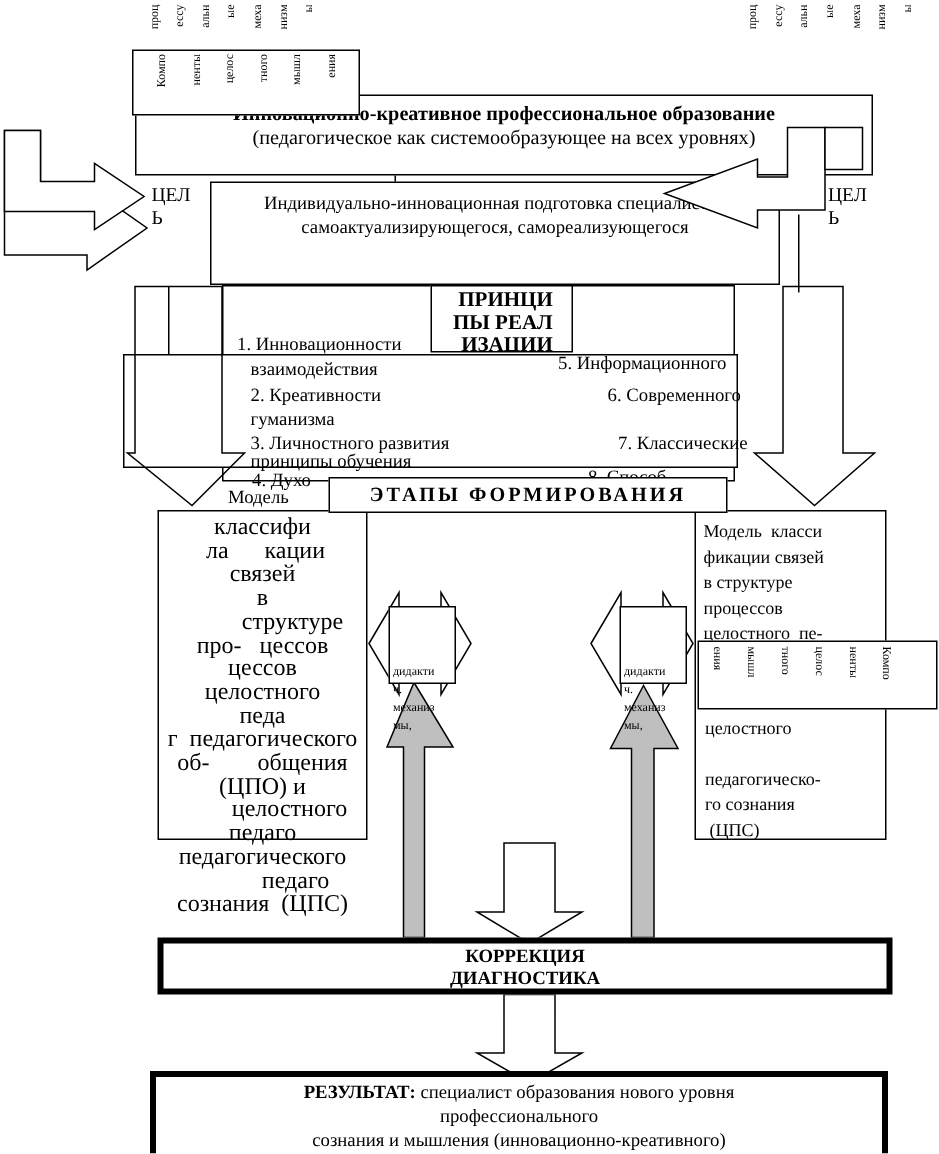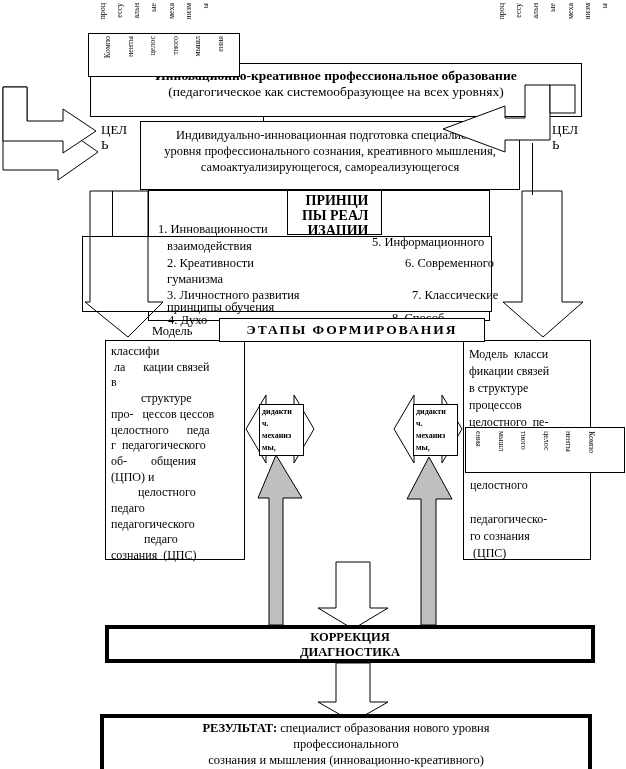--- a/index.html
+++ b/index.html
@@ -12,23 +12,23 @@
   .pre{white-space:pre-wrap;}
   .b{font-weight:bold;}
   .line{position:absolute;background:#000;}
   svg{position:absolute;left:0;top:0;overflow:visible;}
   .v{writing-mode:vertical-rl;font-size:8px;line-height:9px;letter-spacing:0;}
   .up{transform:rotate(180deg);}
   .rotrow{display:flex;align-items:flex-start;}
   .goal{word-break:break-all;font-size:13px;line-height:15px;}
   .princ-hdr-inner{display:block;width:68px;margin:0 auto;word-break:break-all;
                    font-weight:bold;font-size:14px;line-height:15px;text-align:right;}
-  .small-didact{font-size:8px;font-weight:bold;line-height:12px;white-space:pre-wrap;padding:1px 0 0 2px;}
+  .small-didact{font-size:8px;font-weight:normal;line-height:12px;white-space:pre-wrap;padding:1px 0 0 2px;margin-top:36px;}
   .t12{font-size:12.5px;line-height:16px;}
-  .t11{font-size:12px;line-height:15.7px;}
+  .t11{font-size:16px;line-height:15.7px;text-align:center;}
 </style>
 </head>
 <body>
 
 <div class="page">
 
   <div class="line" style="left:263px;top:96px;width:1px;height:26px;"></div>
   <div class="line" style="left:532px;top:143px;width:1px;height:52px;"></div>
   <div class="line" style="left:112px;top:191px;width:1px;height:45px;"></div>
 
@@ -51,21 +51,20 @@
     <path d="M522,191 L562,191 L562,302 L583,302 L543,337 L503,302 L522,302 Z" fill="none" stroke="#000"></path>
   </svg>
 
   <div class="box ctr" style="left:90px;top:63px;width:492px;height:54px;padding-top:4px;">
     <div class="b" style="font-size:13.5px;line-height:16px;">Инновационно-креативное профессиональное образование</div>
     <div style="font-size:13.5px;line-height:16px;">(педагогическое как системообразующее на всех уровнях)</div>
   </div>
 
   <div class="box ctr" style="left:140px;top:121px;width:380px;height:69px;padding-top:5px;">
     <div class="t12">Индивидуально-инновационная подготовка специалистов</div>
-    <div class="t12">уровня профессионального сознания, креативного мышления,</div>
     <div class="t12">самоактуализирующегося, самореализующегося</div>
   </div>
 
   <div class="box" style="left:287px;top:190px;width:95px;height:45px;overflow:hidden;padding-top:2px;">
     <span class="princ-hdr-inner">ПРИНЦИПЫ РЕАЛИЗАЦИИ</span>
   </div>
   <div class="abs t12" style="left:372px;top:221px;z-index:7;margin-top:13px;">5. Информационного</div>
 
   <div class="box rotrow" style="left:88px;top:33px;width:152px;height:44px;z-index:8;padding:2px 14px;justify-content:space-between;">
     <span class="v up">Компо</span>

